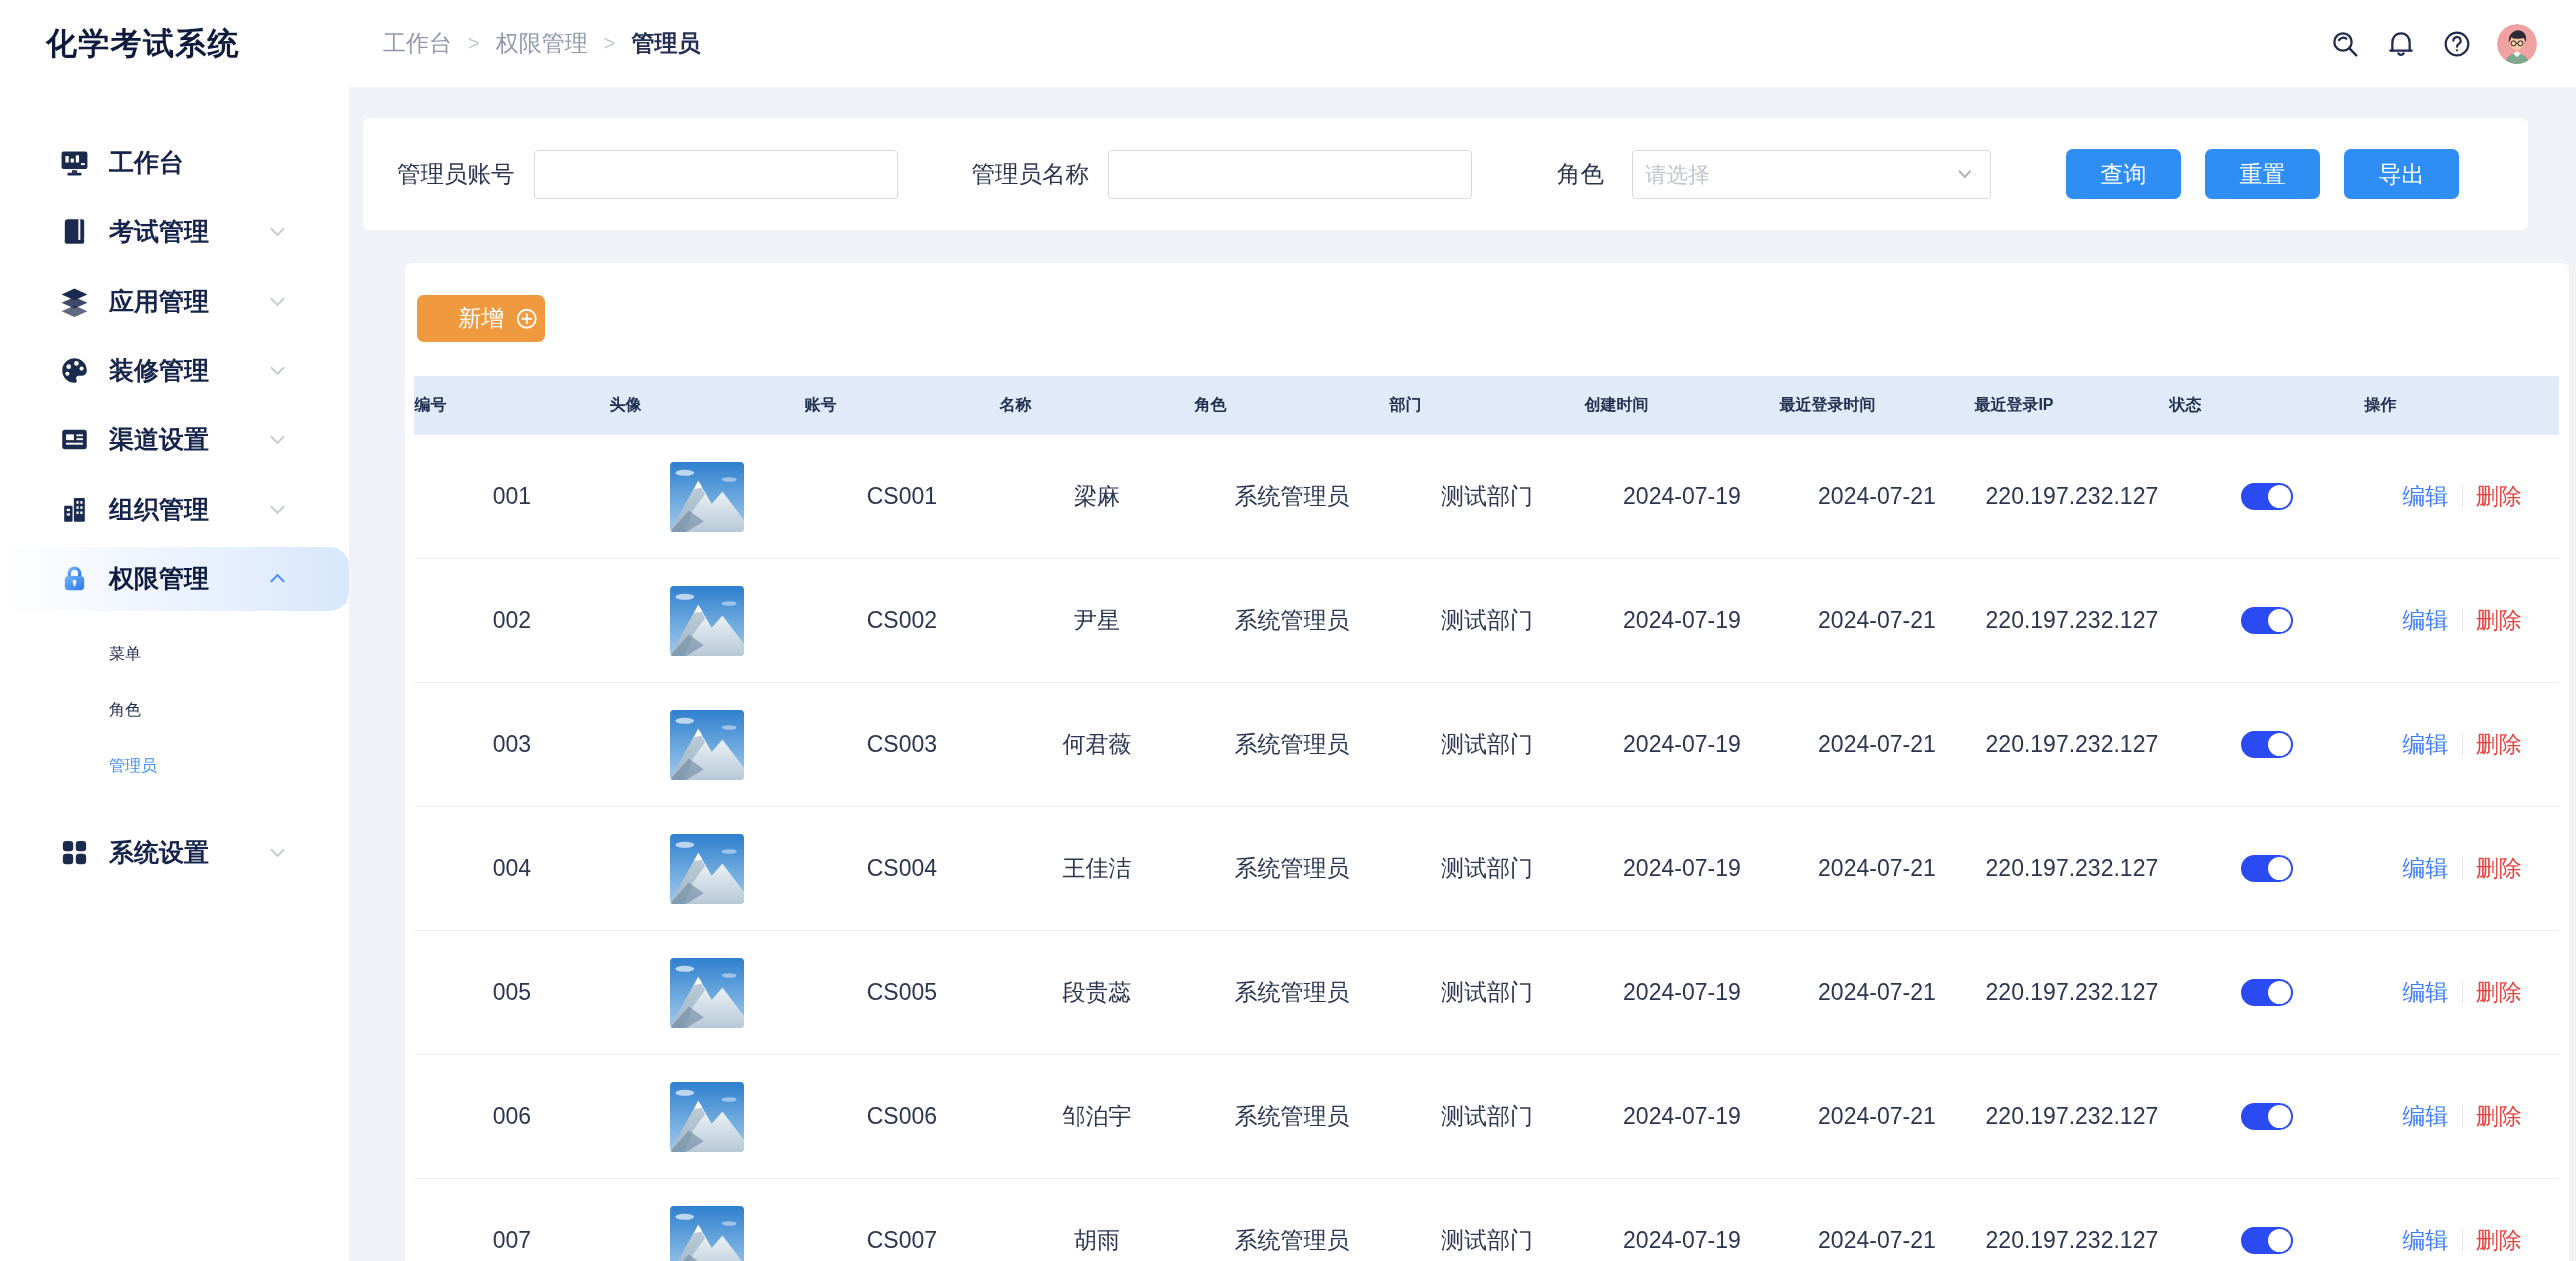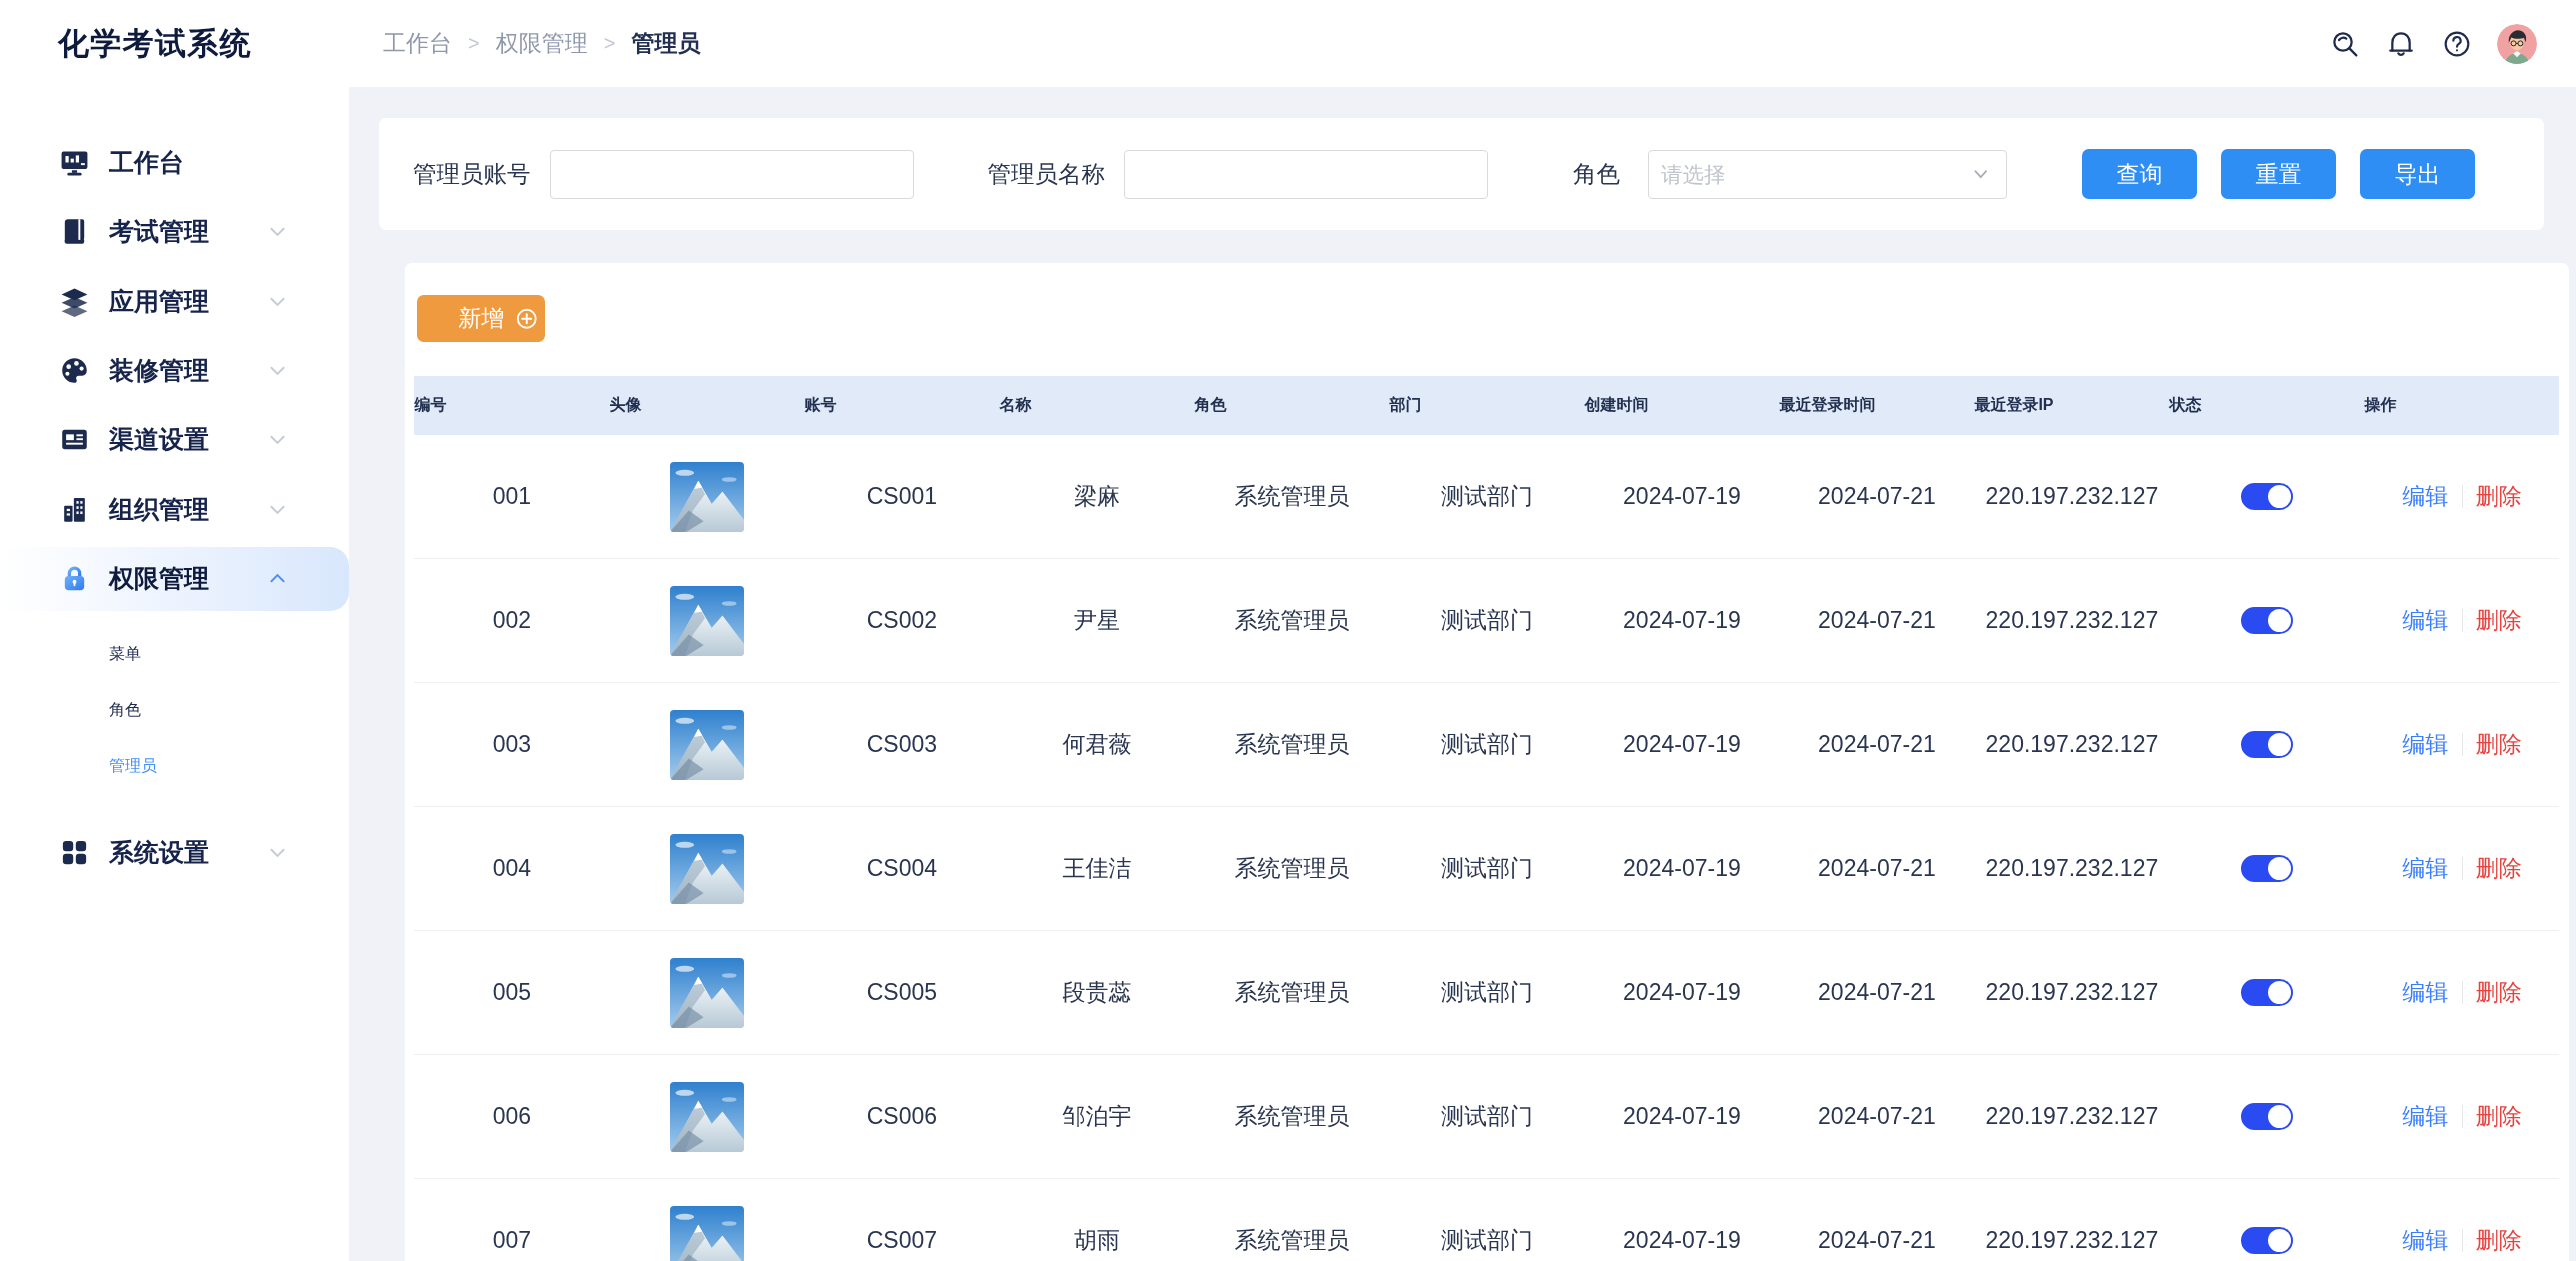--- a/index.html
+++ b/index.html
@@ -4,21 +4,21 @@
 <style>
   html,body{margin:0;padding:0;}
   body{
     width:2576px;height:1261px;position:relative;overflow:hidden;
     background:#F0F2F7;
     font-family:"Liberation Sans","DejaVu Sans",sans-serif;
     color:#2A3550;
   }
   
   .sidebar{position:absolute;left:0;top:0;width:349px;height:100%;background:#fff;z-index:2;}
-  .logo{height:87px;display:flex;align-items:center;padding-left:58px;
+  .logo{height:87px;display:flex;align-items:center;padding-left:46px;
         font-size:31px;font-weight:700;color:#0F1B3C;letter-spacing:1.3px;}
   .nav{padding-top:38px;}
   .nav-item{position:relative;height:64px;margin:5.4px 0;display:flex;align-items:center;
             padding-left:59px;cursor:pointer;}
   .nav-item .icon{width:31px;height:31px;margin-right:19px;display:flex;align-items:center;justify-content:center;}
   .nav-item .icon svg{width:31px;height:31px;}
   .nav-item .label{font-size:25px;font-weight:600;color:#16234A;}
   .nav-item .chevron{position:absolute;right:60px;width:23px;height:23px;}
   .nav-item.active{background:linear-gradient(90deg,#FFFFFF 0%,#EBF2FE 55%,#D8E7FC 100%);
                    border-radius:0 19px 19px 0;}
@@ -32,21 +32,21 @@
           display:flex;align-items:center;z-index:1;}
   .breadcrumb{margin-left:34px;font-size:23px;color:#9098AC;display:flex;gap:16px;align-items:center;}
   .breadcrumb .sep{color:#C3C8D4;font-size:20px;}
   .breadcrumb .current{color:#222F52;font-weight:600;}
   .topbar-right{margin-left:auto;display:flex;align-items:center;gap:24px;padding-right:39px;}
   .tb-icon{width:32px;height:32px;cursor:pointer;}
   .tb-icon svg{width:32px;height:32px;}
   .user-avatar{width:40px;height:40px;border-radius:50%;overflow:hidden;cursor:pointer;}
   
   .main{position:absolute;left:349px;top:87px;right:0;bottom:0;background:#F0F2F7;overflow:hidden;}
-  .filter-card{position:absolute;left:30px;top:31px;width:2165px;height:112px;background:#fff;
+  .filter-card{position:absolute;left:14px;top:31px;width:2165px;height:112px;background:#fff;
                border-radius:6.7px;display:flex;align-items:center;}
   .f-label{font-size:23.5px;color:#2A3550;white-space:nowrap;}
   .f-label.l1{margin-left:34px;}
   .f-label.l2{margin-left:74px;}
   .f-label.l3{margin-left:85px;}
   .f-input{width:330px;height:47px;margin-left:19px;border:1.3px solid #D9D9D9;border-radius:4px;
            font-size:21.5px;padding:0 16px;color:#2A3550;background:#fff;outline:none;}
   .select-box{position:relative;width:333px;height:47px;margin-left:28px;border:1.3px solid #D9D9D9;
               border-radius:4px;display:flex;align-items:center;padding:0 12px;cursor:pointer;background:#fff;}
   .select-box .placeholder{color:#C0C4CC;font-size:21.5px;}

